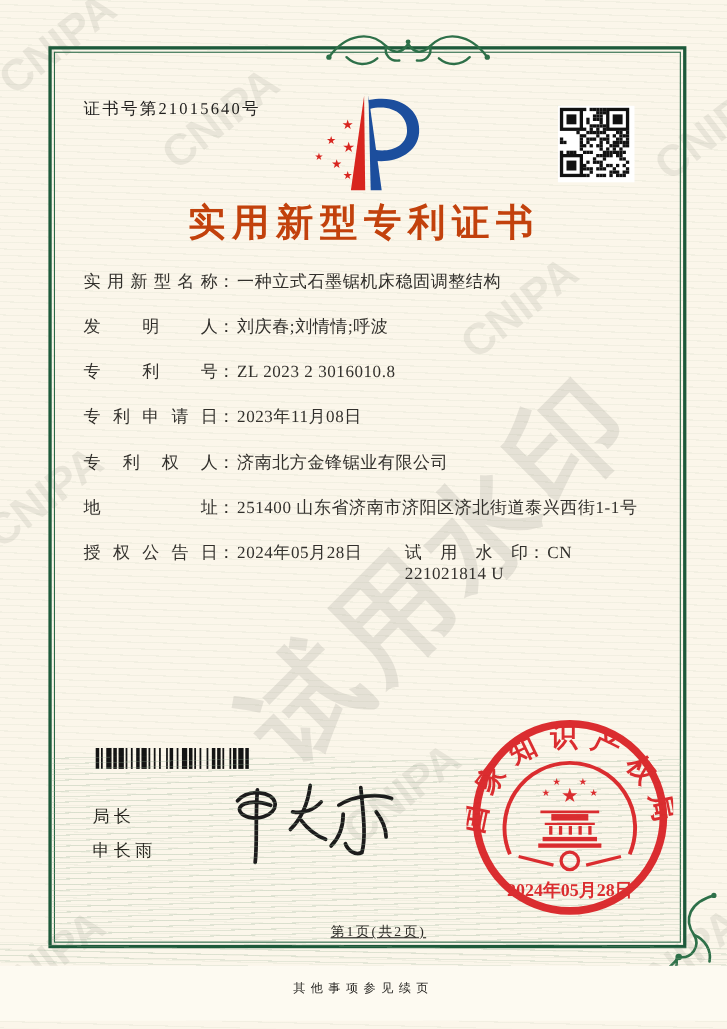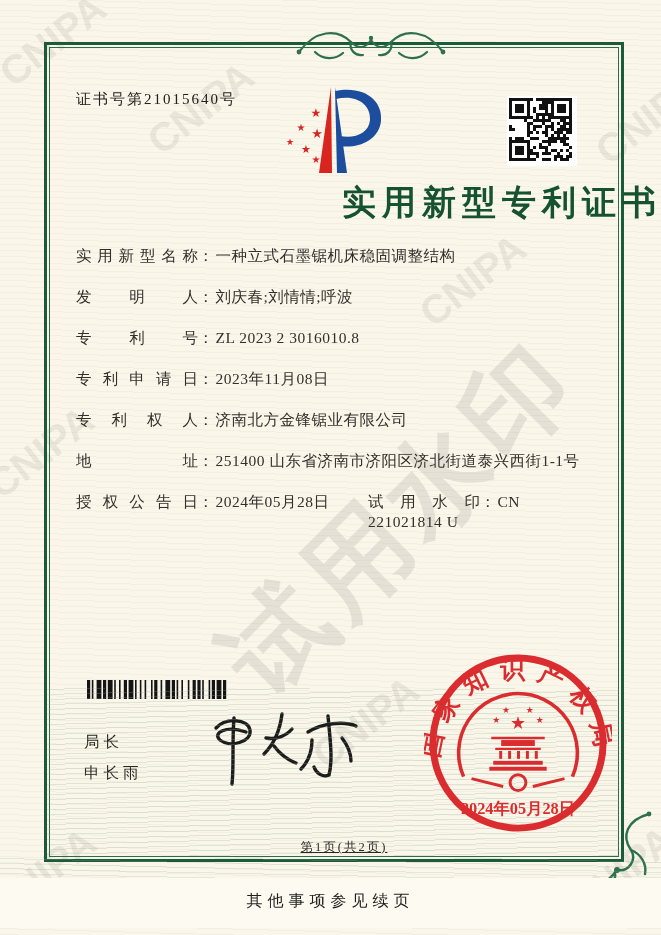--- a/index.html
+++ b/index.html
@@ -22,40 +22,40 @@
       letter-spacing:8px;white-space:nowrap;}
   
   .frame{position:absolute;left:44px;top:42px;width:574px;height:814px;border:3px solid #1d5a3b;}
   .frame-inner{position:absolute;inset:2px;border:1px solid #2c6b49;}
   .flourish-top{position:absolute;left:293px;top:20px;}
   .flourish-br{position:absolute;left:553px;top:808px;}
   
   .certno{position:absolute;left:76px;top:90px;font-size:15px;letter-spacing:2px;color:#22211f;}
   .logo{position:absolute;left:279px;top:83px;}
   .qr{position:absolute;left:507px;top:96px;}
-  .title{position:absolute;left:44px;top:180px;width:574px;text-align:right;
-         font-size:34px;font-weight:bold;letter-spacing:6px;color:#14532d;padding-left:44px;}
+  .title{position:absolute;left:44px;top:180px;width:574px;text-align:center;
+         font-size:34px;font-weight:bold;letter-spacing:6px;color:#c2410c;}
   .row{position:absolute;left:76px;width:520px;font-size:15.5px;color:#32302c;}
   .lbl{display:inline-block;width:122px;text-align:justify;text-align-last:justify;vertical-align:top;font-family:Liberation Serif, serif;}
   .colon{margin:0 2px 0 0;}
   .val{letter-spacing:.5px;}
   .grant-no{position:absolute;left:292px;top:0;}
   .lbl2{display:inline-block;width:112px;text-align:justify;text-align-last:justify;vertical-align:top;}
   .paras{position:absolute;left:74px;top:524px;width:518px;font-size:13.8px;line-height:23.6px;
          font-weight:600;color:#3b352e;text-align:justify;}
   .paras p{margin:0;text-indent:2em;}
   .barcode{position:absolute;left:86px;top:680px;}
   .sig-title{position:absolute;left:84px;top:732px;font-size:15.5px;letter-spacing:4px;color:#26251f;}
   .sig-name{position:absolute;left:84px;top:763px;font-size:15.5px;letter-spacing:4px;color:#26251f;}
   .signature{position:absolute;left:196px;top:690px;}
   .seal{position:absolute;left:424px;top:650px;}
   .pageno{position:absolute;left:57px;top:839px;width:574px;text-align:center;
           font-size:12.5px;letter-spacing:2px;color:#2a2925;text-decoration:underline;}
   .note{position:absolute;left:0;top:891px;width:661px;text-align:center;
-        font-size:16px;letter-spacing:5px;color:#201f1c;}
+        font-size:11px;letter-spacing:5px;color:#201f1c;}
 </style>
 </head>
 <body>
 
 <div class="page">
 
   <div class="waves"></div>
 
   <div class="wm" style="left:-8px;top:18px">CNIPA</div>
   <div class="wm" style="left:140px;top:86px">CNIPA</div>

